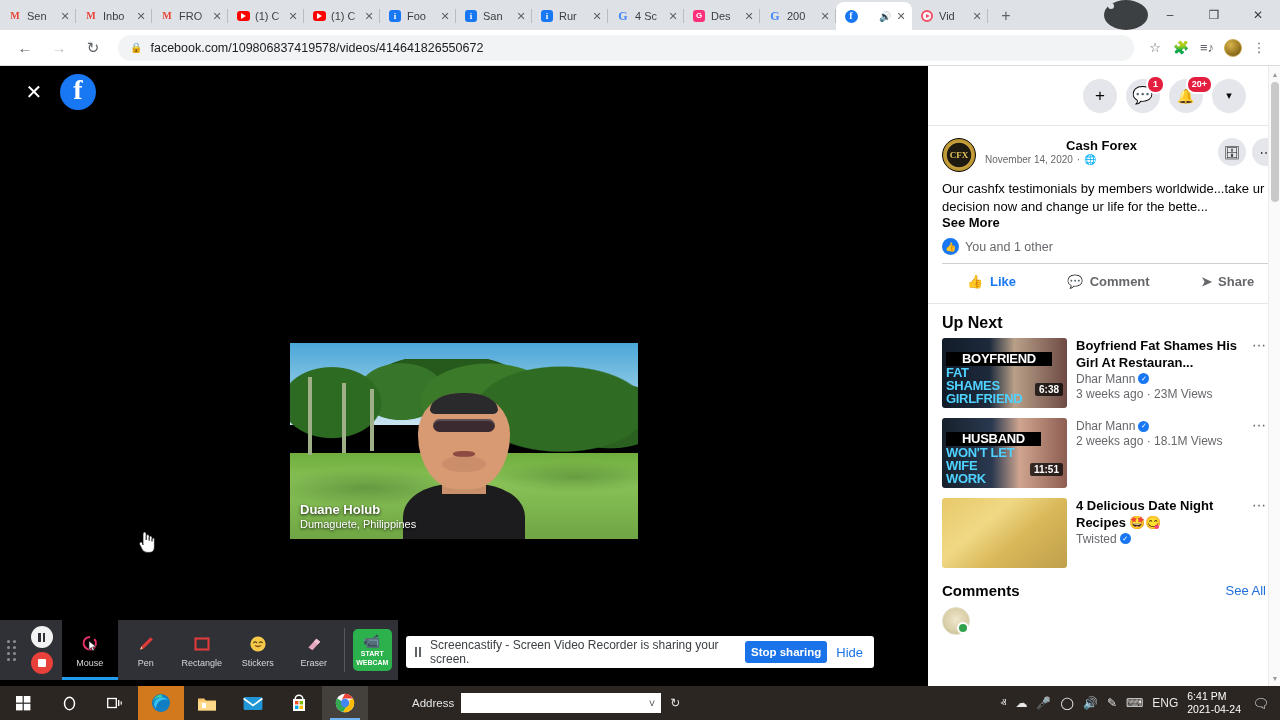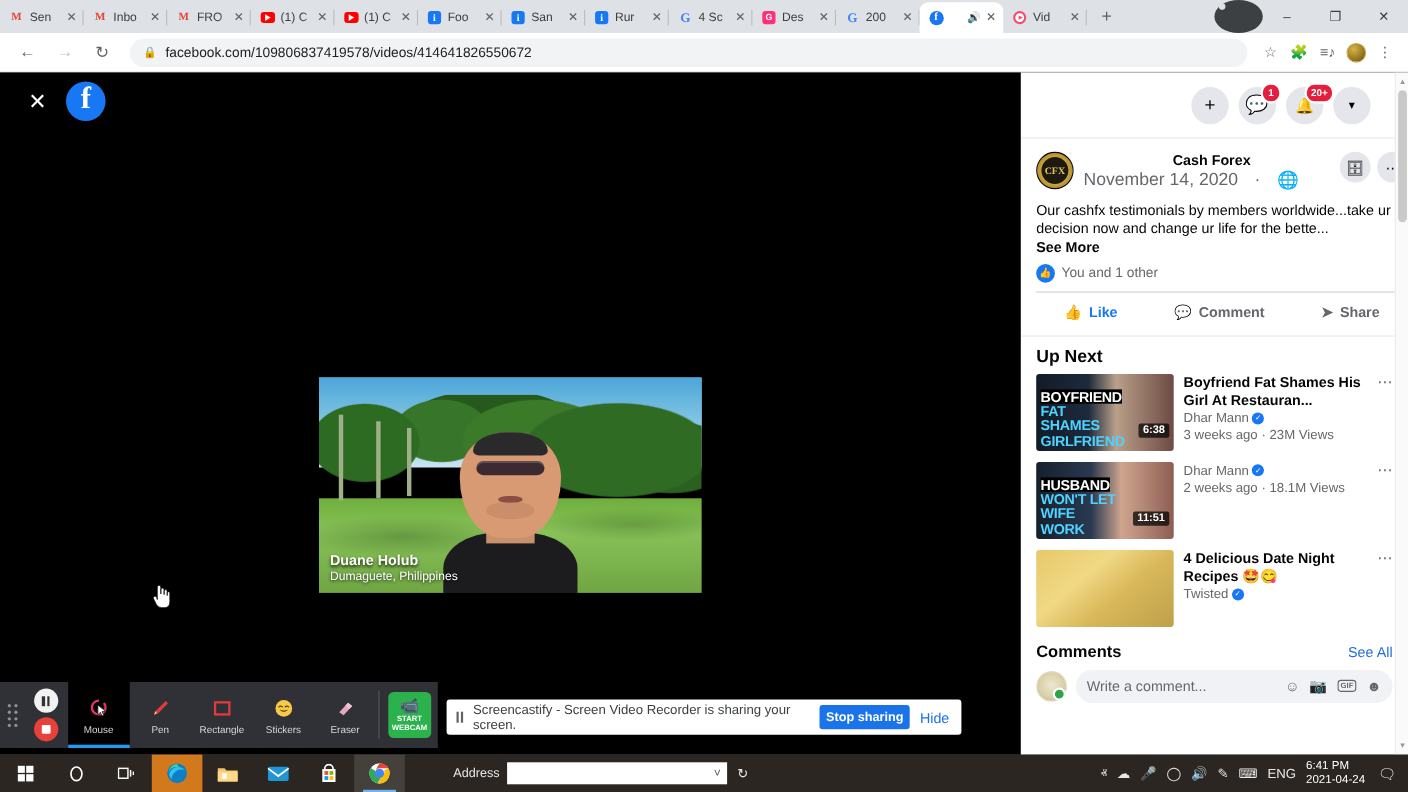--- a/index.html
+++ b/index.html
@@ -210,21 +210,21 @@
   .pf-av {
     width: 34px; height: 34px; border-radius: 50%; flex: 0 0 34px;
     background: radial-gradient(circle at 50% 50%, #1e1a10 0%, #1e1a10 52%, #c9a23c 56%, #8d6d1c 100%);
     display: flex; align-items: center; justify-content: center;
     color: #e3c45c; font-size: 9px; font-weight: 700;
     font-family: "Liberation Serif", serif;
     border: 1px solid #0b0906;
   }
   .pf-meta { margin-left: 9px; flex: 1; text-align: center; }
   .pf-name { font-size: 13px; font-weight: 700; color: #050505; line-height: 1.2; }
-  .pf-date { font-size: 16px; color: #65676b; display: flex; align-items: center; gap: 15px; }
+  .pf-date { font-size: 10px; color: #65676b; display: flex; align-items: center; gap: 4px; }
   .pf-acts { display: flex; align-items: center; gap: 6px; }
   .pf-btn { width: 28px; height: 28px; border-radius: 50%; background: #e4e6eb;
     display: flex; align-items: center; justify-content: center; color: #050505; font-size: 13px;}
   .post-text {
     margin-top: 8px; font-size: 13px; color: #050505;
     line-height: 1.36;
   }
   .see-more { font-size: 13px; color: #050505; font-weight: 700; }
   .reactions { display: flex; align-items: center; gap: 6px; margin-top: 8px;
     padding-bottom: 8px; }
@@ -254,21 +254,21 @@
     width: 125px; height: 70px; flex: 0 0 125px;
     border-radius: 3px; position: relative; overflow: hidden;
     background: #1c2433;
   }
   .vt-txt {
     position: absolute; left: 4px; top: 14px; right: 40%;
     font-family: "Liberation Sans", sans-serif;
     font-weight: 700; font-size: 13px; line-height: 1.02;
     letter-spacing: -0.3px;
   }
-  .vt-l1 { color: #fff; background: #000; display: inline-block; padding: 0 0;}
+  .vt-l1 { color: #fff; background: #000; display: inline-block; padding: 0 16px;}
   .vt-l2 { color: #4fd2ff; display: block; }
   .vt-l3 { color: #4fd2ff; display: block; }
   .vdur {
     position: absolute; right: 4px; bottom: 12px;
     background: rgba(0,0,0,.72); color: #fff;
     font-size: 10px; font-weight: 600;
     padding: 1px 4px; border-radius: 2px;
   }
   .vinfo { margin-left: 9px; flex: 1; min-width: 0; position: relative; padding-right: 16px;}
   .vtitle { font-size: 13px; font-weight: 600; color: #050505; line-height: 1.25; }
@@ -688,29 +688,20 @@
             </div>
           </div>
         </div>
 
       <div class="cm-head">
         <div class="cm-title">Comments</div>
         <div class="cm-seeall">See All</div>
       </div>
       <div class="cm-box">
         <div class="cm-av"></div>
-        <div class="cm-input">
-          <span>Write a comment...</span>
-          <span class="cm-icons">
-            <span>☺</span>
-            <span>📷</span>
-            <span class="gifbox">GIF</span>
-            <span>☻</span>
-          </span>
-        </div>
       </div>
 
       <div class="sb-scroll">
         <div class="arw up">▲</div>
         <div class="sb-thumb"></div>
         <div class="arw dn">▼</div>
       </div>
     </div>
   </div>
 

